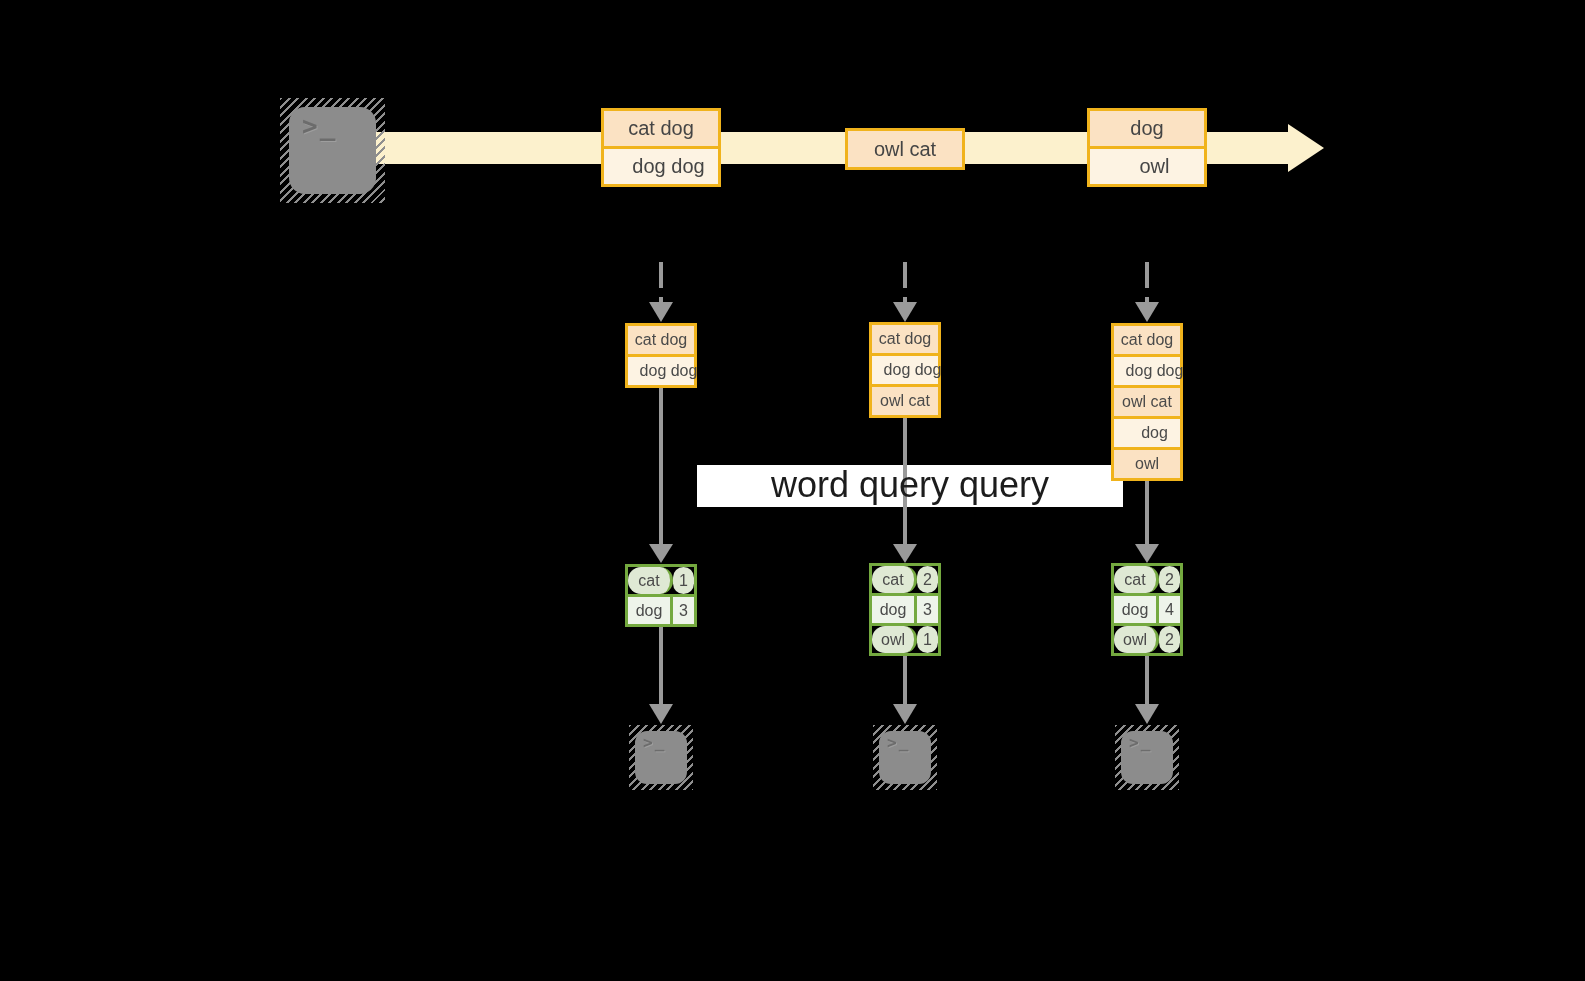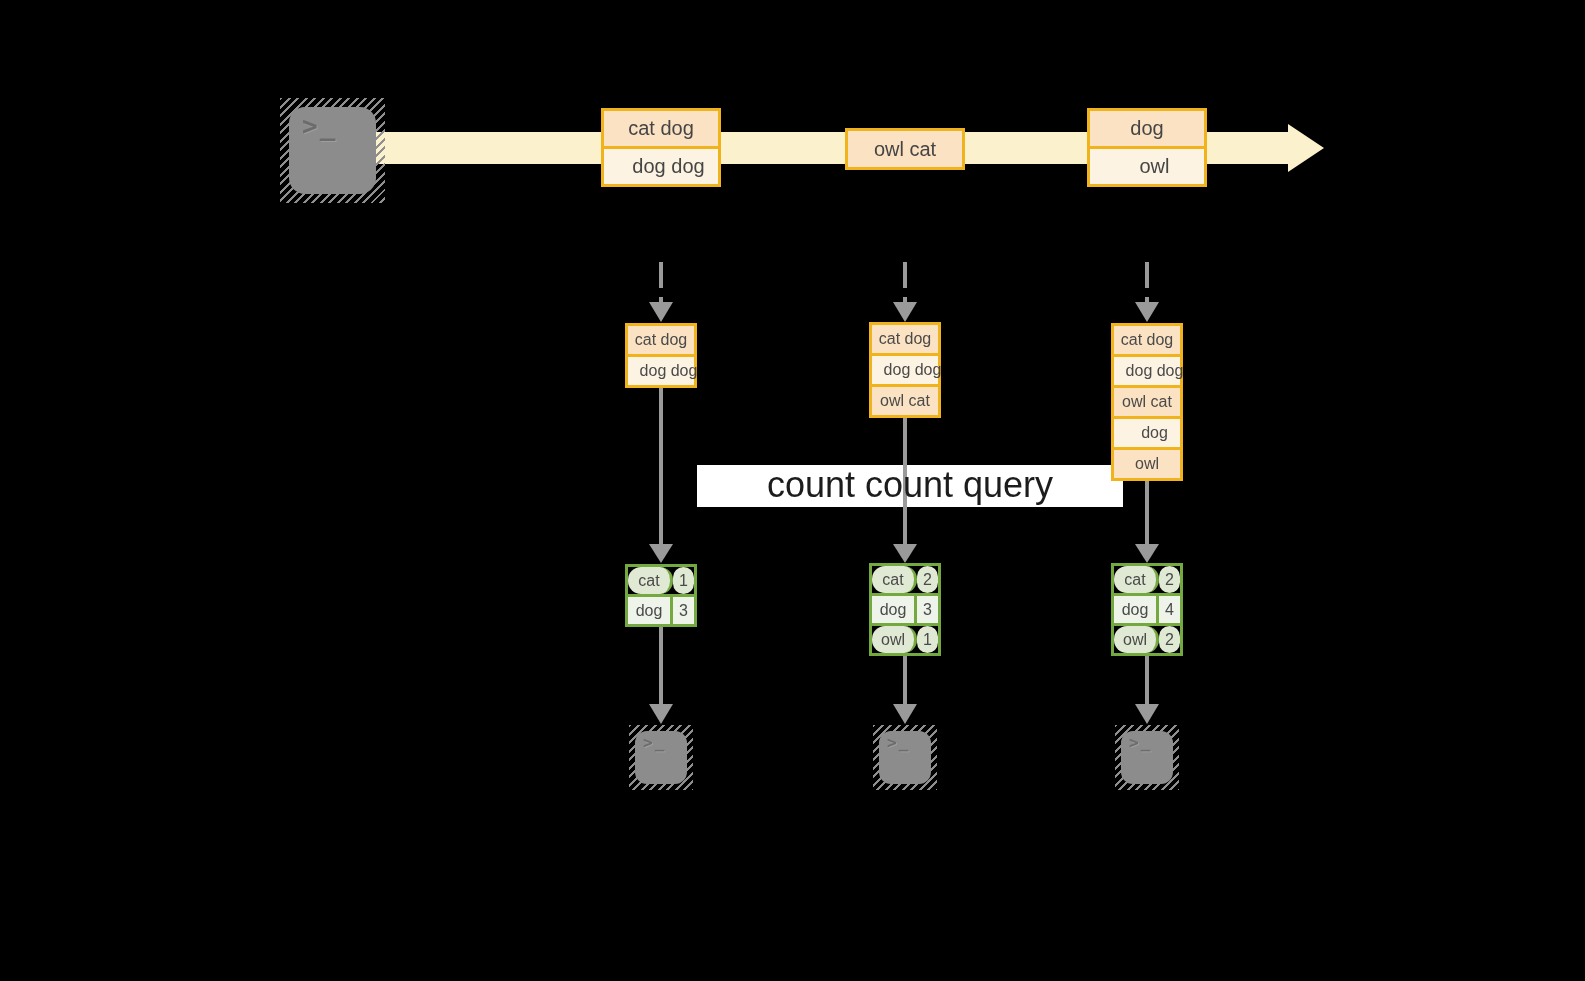--- a/index.html
+++ b/index.html
@@ -118,21 +118,21 @@
   </div>
   <div class="stack" style="left:1111px;top:323px;">
     <div class="scell dark">cat dog</div>
     <div class="scell light">dog dog</div>
     <div class="scell dark">owl cat</div>
     <div class="scell light">dog</div>
     <div class="scell dark">owl</div>
   </div>
 
   <div class="qband"></div>
-  <div class="qtext">count count query</div>
+  <div class="qtext">word query query</div>
 
   <div class="gtable" style="left:625px;top:564px;">
     <div class="grow gdark">
       <div class="gkey">cat</div>
       <div class="gval">1</div>
     </div>
     <div class="grow glight">
       <div class="gkey">dog</div>
       <div class="gval">3</div>
     </div>

